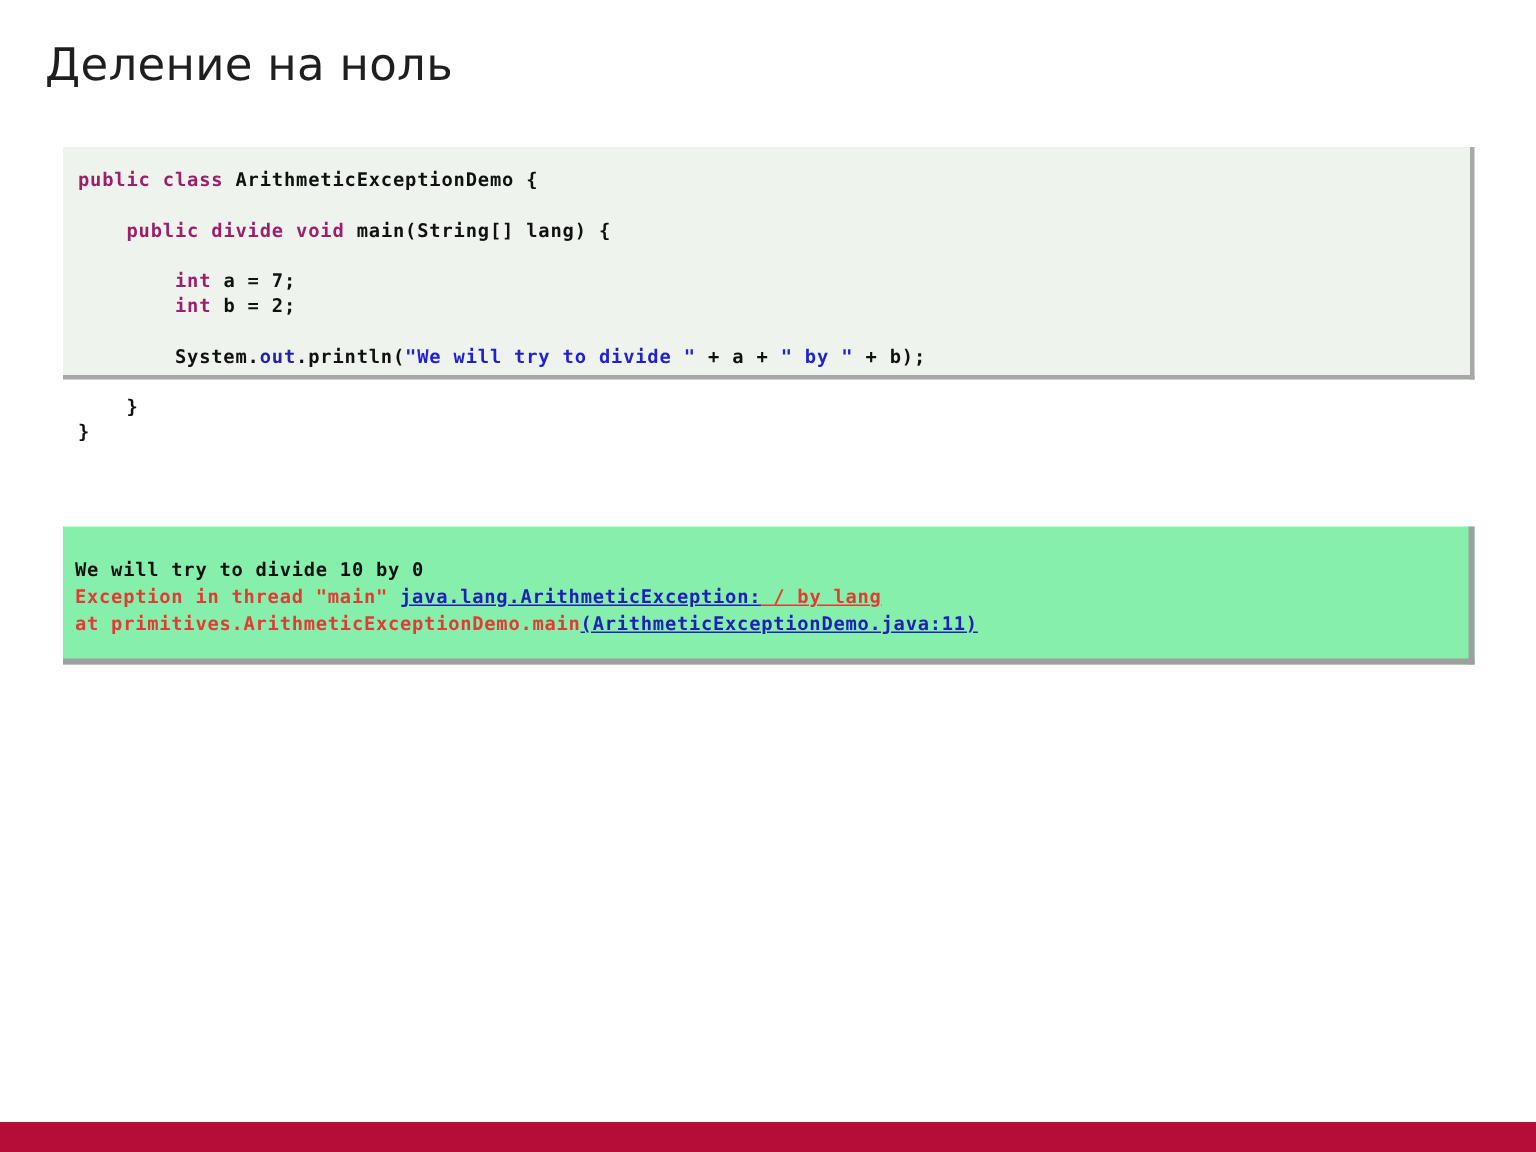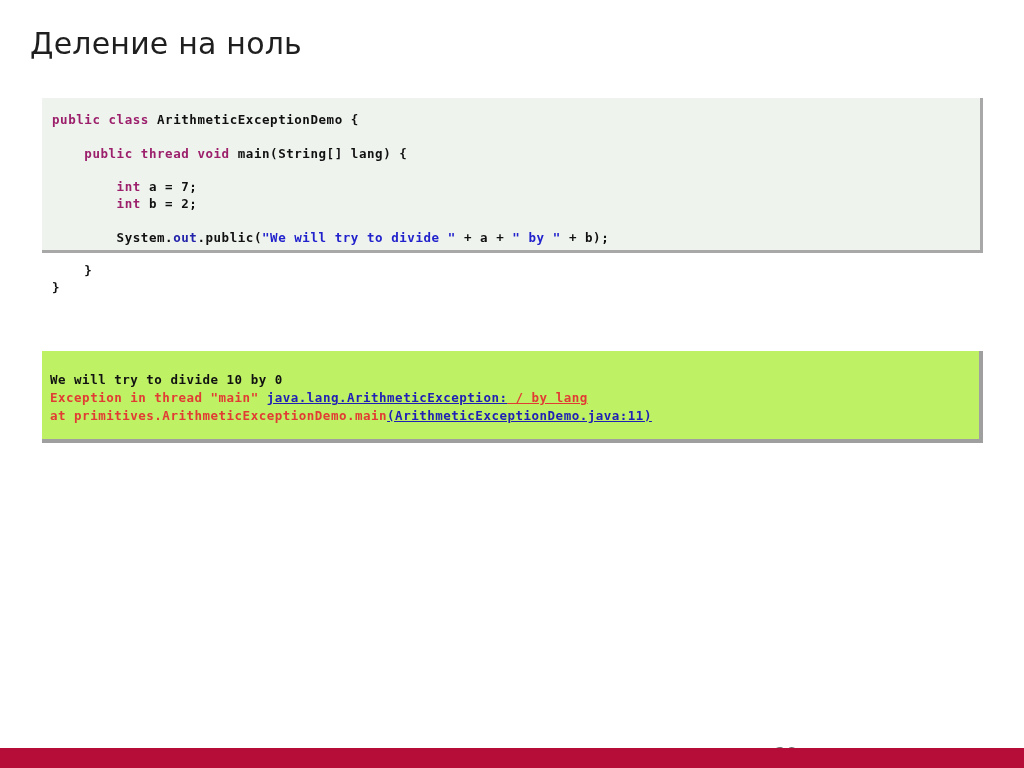--- a/index.html
+++ b/index.html
@@ -58,21 +58,21 @@
   .pln  { color: #101010; }
 
   
   .console-block {
     position: absolute;
     left: 42px;
     top: 351px;
     width: 941px;
     height: 92px;
     box-sizing: border-box;
-    background: #bef264;
+    background: #86efac;
     border-bottom: 4px solid #9f9f9f;
     border-right: 4px solid #9f9f9f;
     padding: 20px 0 0 0;
   }
   .console-line {
     font-family: "DejaVu Sans Mono", "Liberation Mono", monospace;
     font-size: 12.5px;
     font-weight: bold;
     line-height: 18px;
     white-space: pre;
@@ -107,26 +107,26 @@
 </style>
 </head>
 <body>
 
 <div class="slide-title">Деление на ноль</div>
 
 <div class="code-block">
   <div id="code-lines">
       <div class="code-line"><span class="kw">public </span><span class="kw">class </span><span class="pln">ArithmeticExceptionDemo {</span></div>
       <div class="code-line">&nbsp;</div>
-      <div class="code-line"><span class="pln">    </span><span class="kw">public </span><span class="kw">thread </span><span class="kw">void </span><span class="pln">main(String[] lang) {</span></div>
+      <div class="code-line"><span class="pln">    </span><span class="kw">public </span><span class="kw">divide </span><span class="kw">void </span><span class="pln">main(String[] lang) {</span></div>
       <div class="code-line">&nbsp;</div>
       <div class="code-line"><span class="pln">        </span><span class="kw">int</span><span class="pln"> a = 7;</span></div>
       <div class="code-line"><span class="pln">        </span><span class="kw">int</span><span class="pln"> b = 2;</span></div>
       <div class="code-line">&nbsp;</div>
-      <div class="code-line"><span class="pln">        System.</span><span class="fld">out</span><span class="pln">.public(</span><span class="str">"We will try to divide "</span><span class="pln"> + a + </span><span class="str">" by "</span><span class="pln"> + b);</span></div>
+      <div class="code-line"><span class="pln">        System.</span><span class="fld">out</span><span class="pln">.println(</span><span class="str">"We will try to divide "</span><span class="pln"> + a + </span><span class="str">" by "</span><span class="pln"> + b);</span></div>
       <div class="code-line">&nbsp;</div>
       <div class="code-line"><span class="pln">    }</span></div>
       <div class="code-line"><span class="pln">}</span></div>
     </div>
 </div>
 
 <div class="console-block">
   <div id="console-lines">
       <div class="console-line"><span class="c-black">We will try to divide 10 by 0</span></div>
       <div class="console-line"><span class="c-red">Exception in thread "main" </span><span class="c-blue u">java.lang.ArithmeticException:</span><span class="c-red u"> / by lang</span></div>

